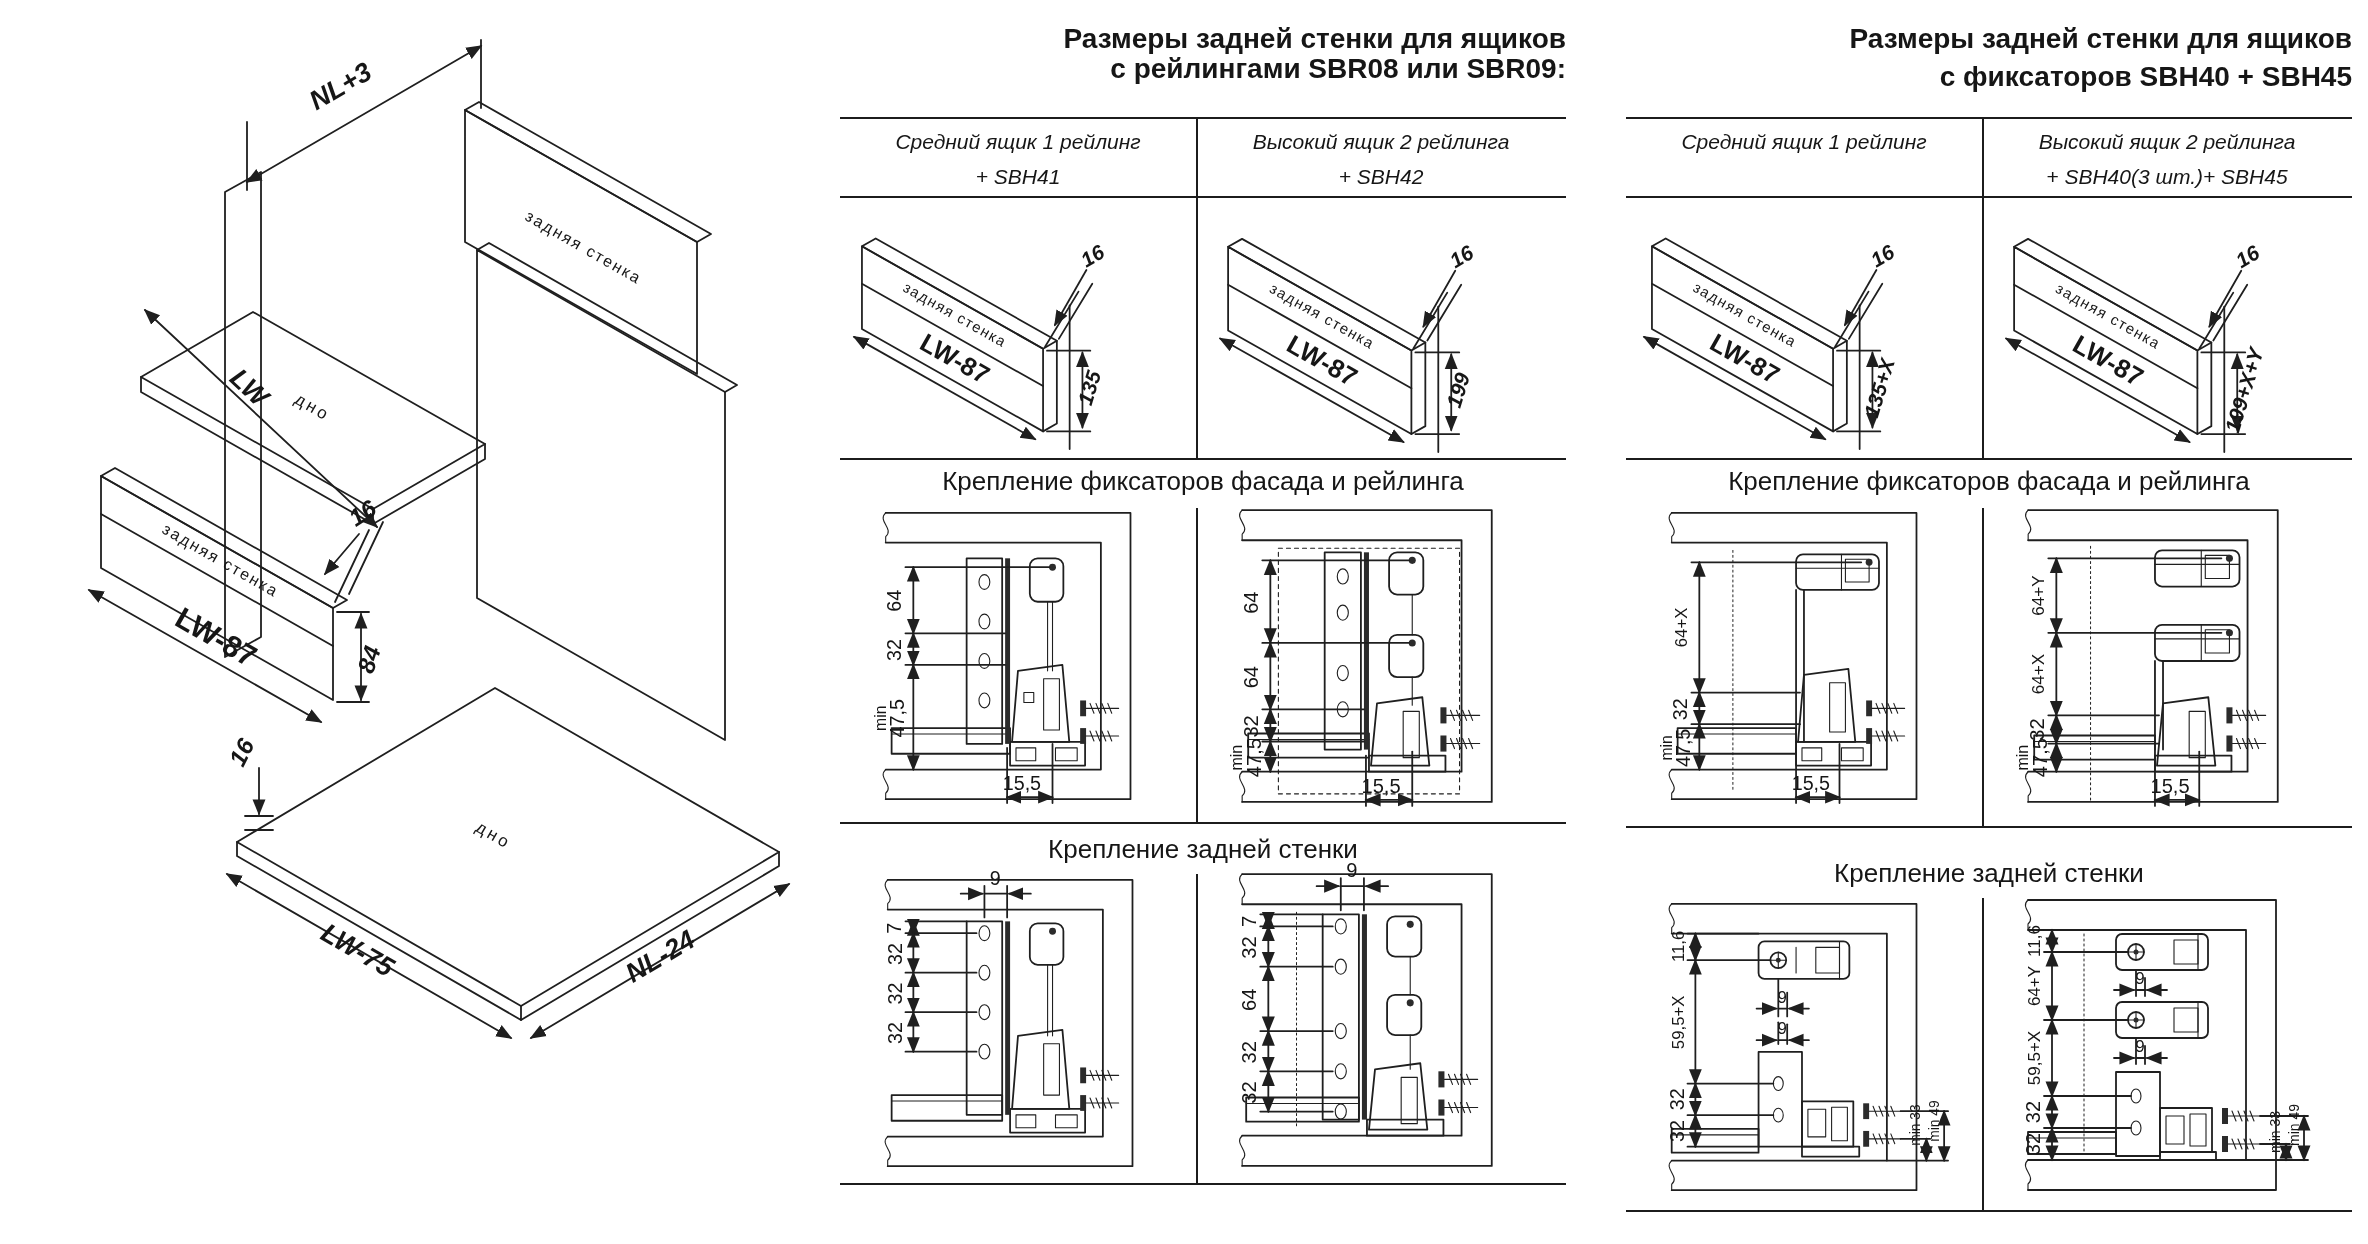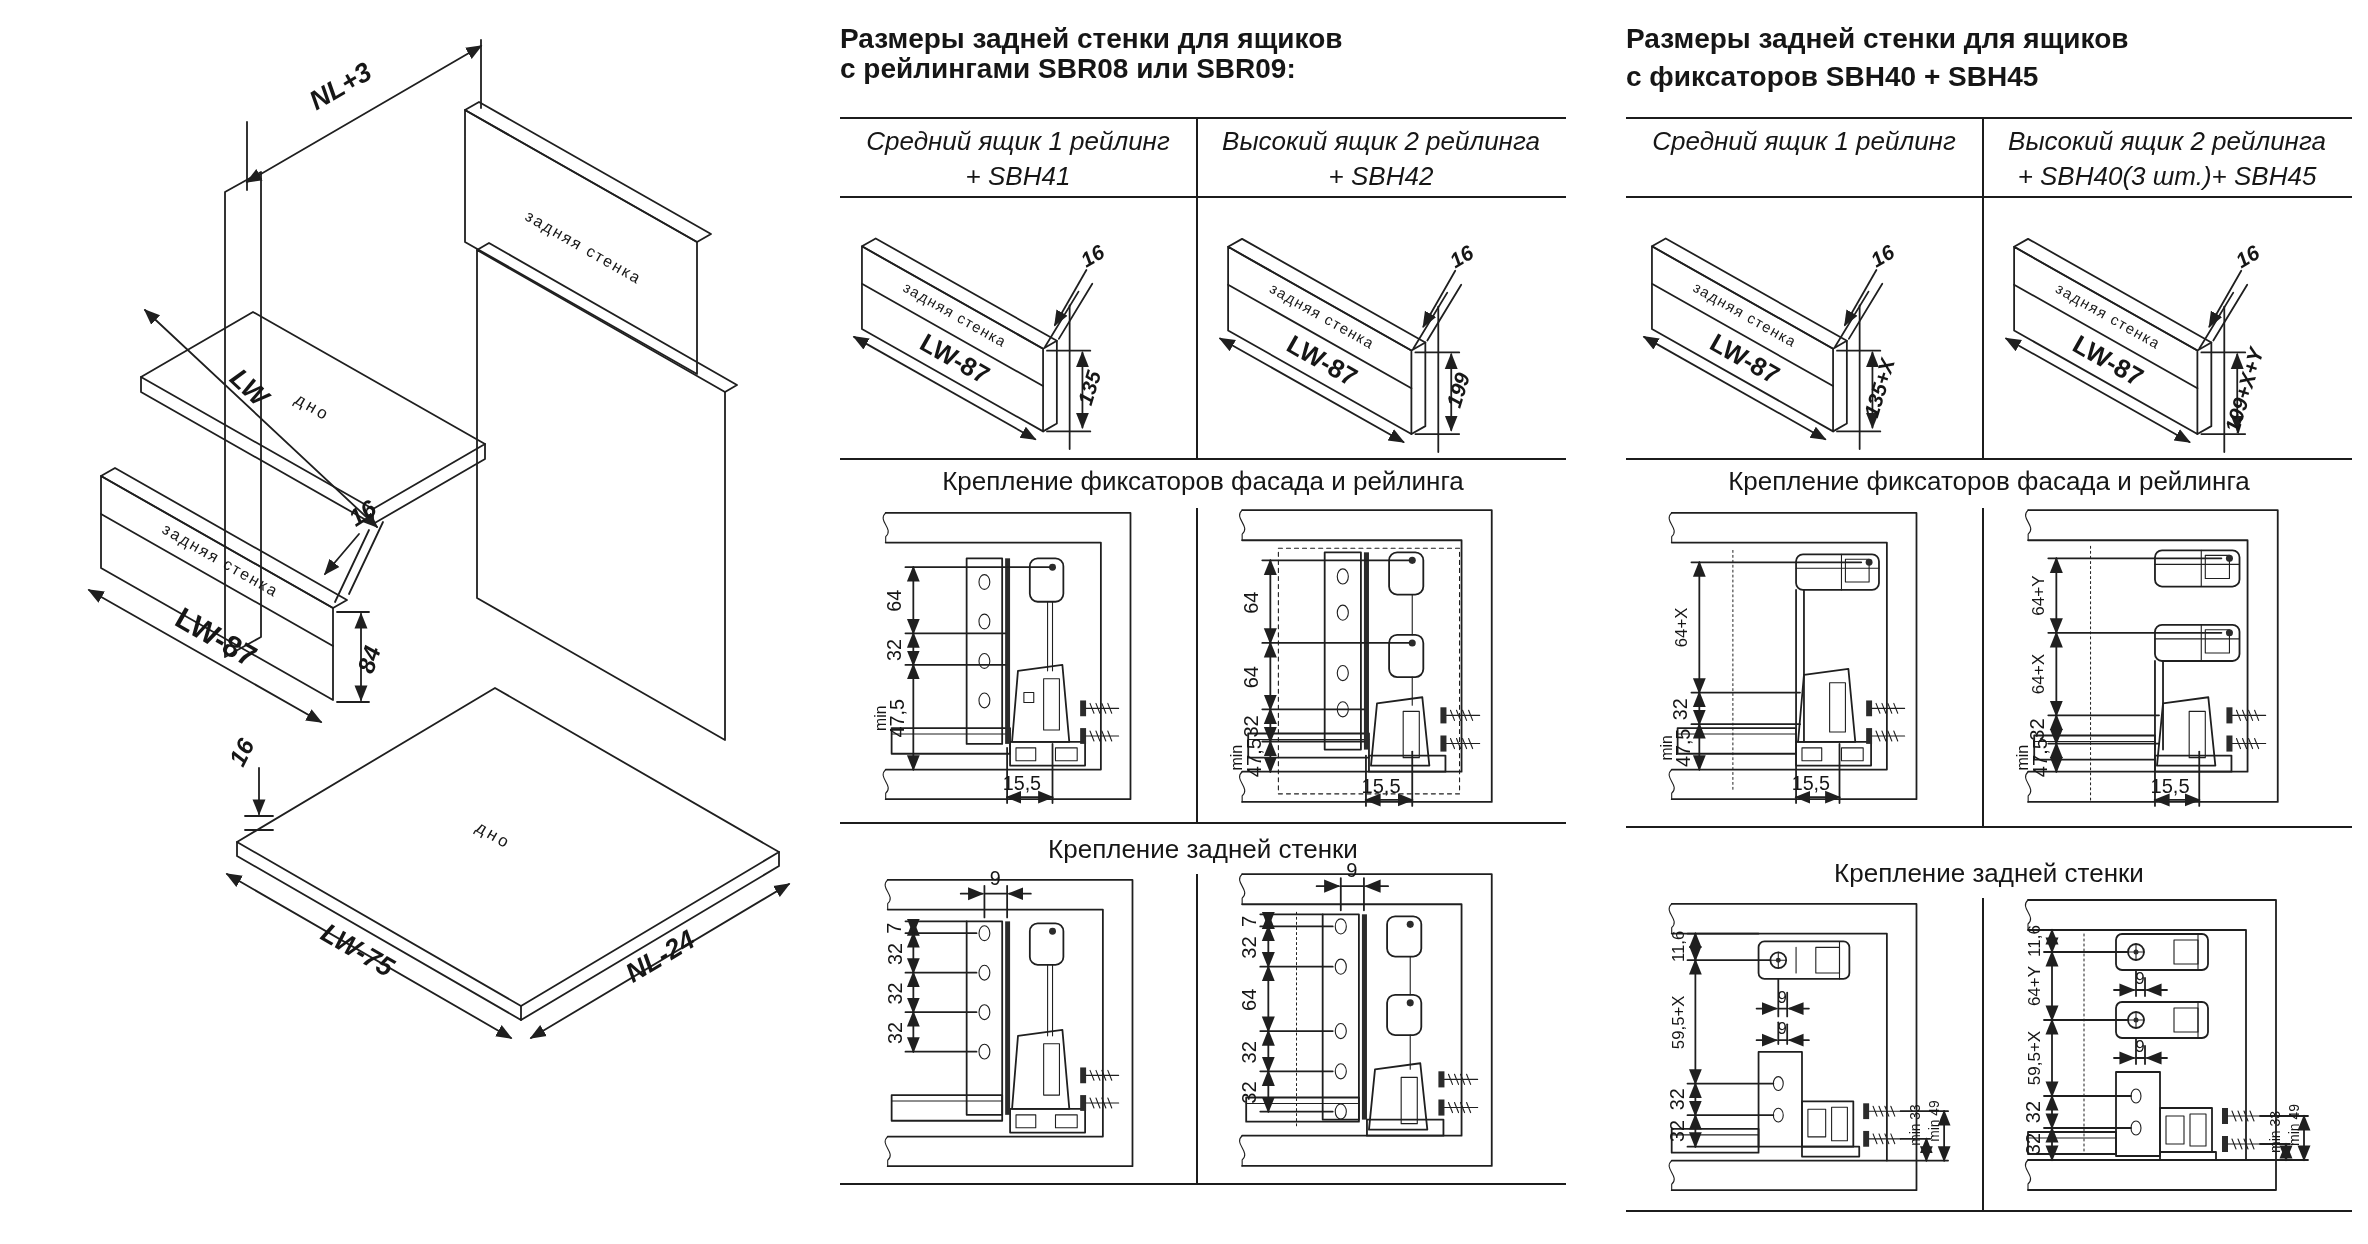--- a/index.html
+++ b/index.html
@@ -1,22 +1,22 @@
 <!DOCTYPE html>
 <html><head>
 <meta charset="utf-8">
 <style>
   html,body{margin:0;padding:0;background:#fff;}
   .sheet{position:relative;width:2368px;height:1244px;background:#fff;overflow:hidden;
          font-family:"Liberation Sans",sans-serif;color:#161616;}
   .tbl{position:absolute;top:0;height:1244px;}
   .rule{position:absolute;left:0;right:0;height:0;border-top:2px solid #1c1c1c;}
   .vdiv{position:absolute;width:0;border-left:2px solid #1c1c1c;}
-  .title{position:absolute;width:100%;text-align:left;font-weight:bold;font-size:28px;line-height:34px;}
-  .hcell{position:absolute;text-align:center;font-style:italic;font-size:26px;line-height:35px;}
+  .title{position:absolute;width:100%;text-align:right;font-weight:bold;font-size:28px;line-height:34px;}
+  .hcell{position:absolute;text-align:center;font-style:italic;font-size:21px;line-height:35px;}
   .sechead{position:absolute;width:100%;text-align:center;font-size:26px;}
   .dg{position:absolute;}
   svg{overflow:visible;display:block;}
   .ln,.ln path,.ln rect,.ln ellipse,.ln circle{fill:none;stroke:#1f1f1f;stroke-width:1.8;stroke-linejoin:round;stroke-linecap:round;}
   .th{stroke-width:1.1 !important;}
   .fill{fill:#2b2b2b;stroke:none;}
   .dot{stroke-dasharray:2 3;stroke-width:1 !important;}
   .dash{stroke-dasharray:4 4;stroke-width:1.1 !important;}
   text{font-family:"Liberation Sans",sans-serif;fill:#161616;}
   .t15{font-size:15px;letter-spacing:1.5px;}

